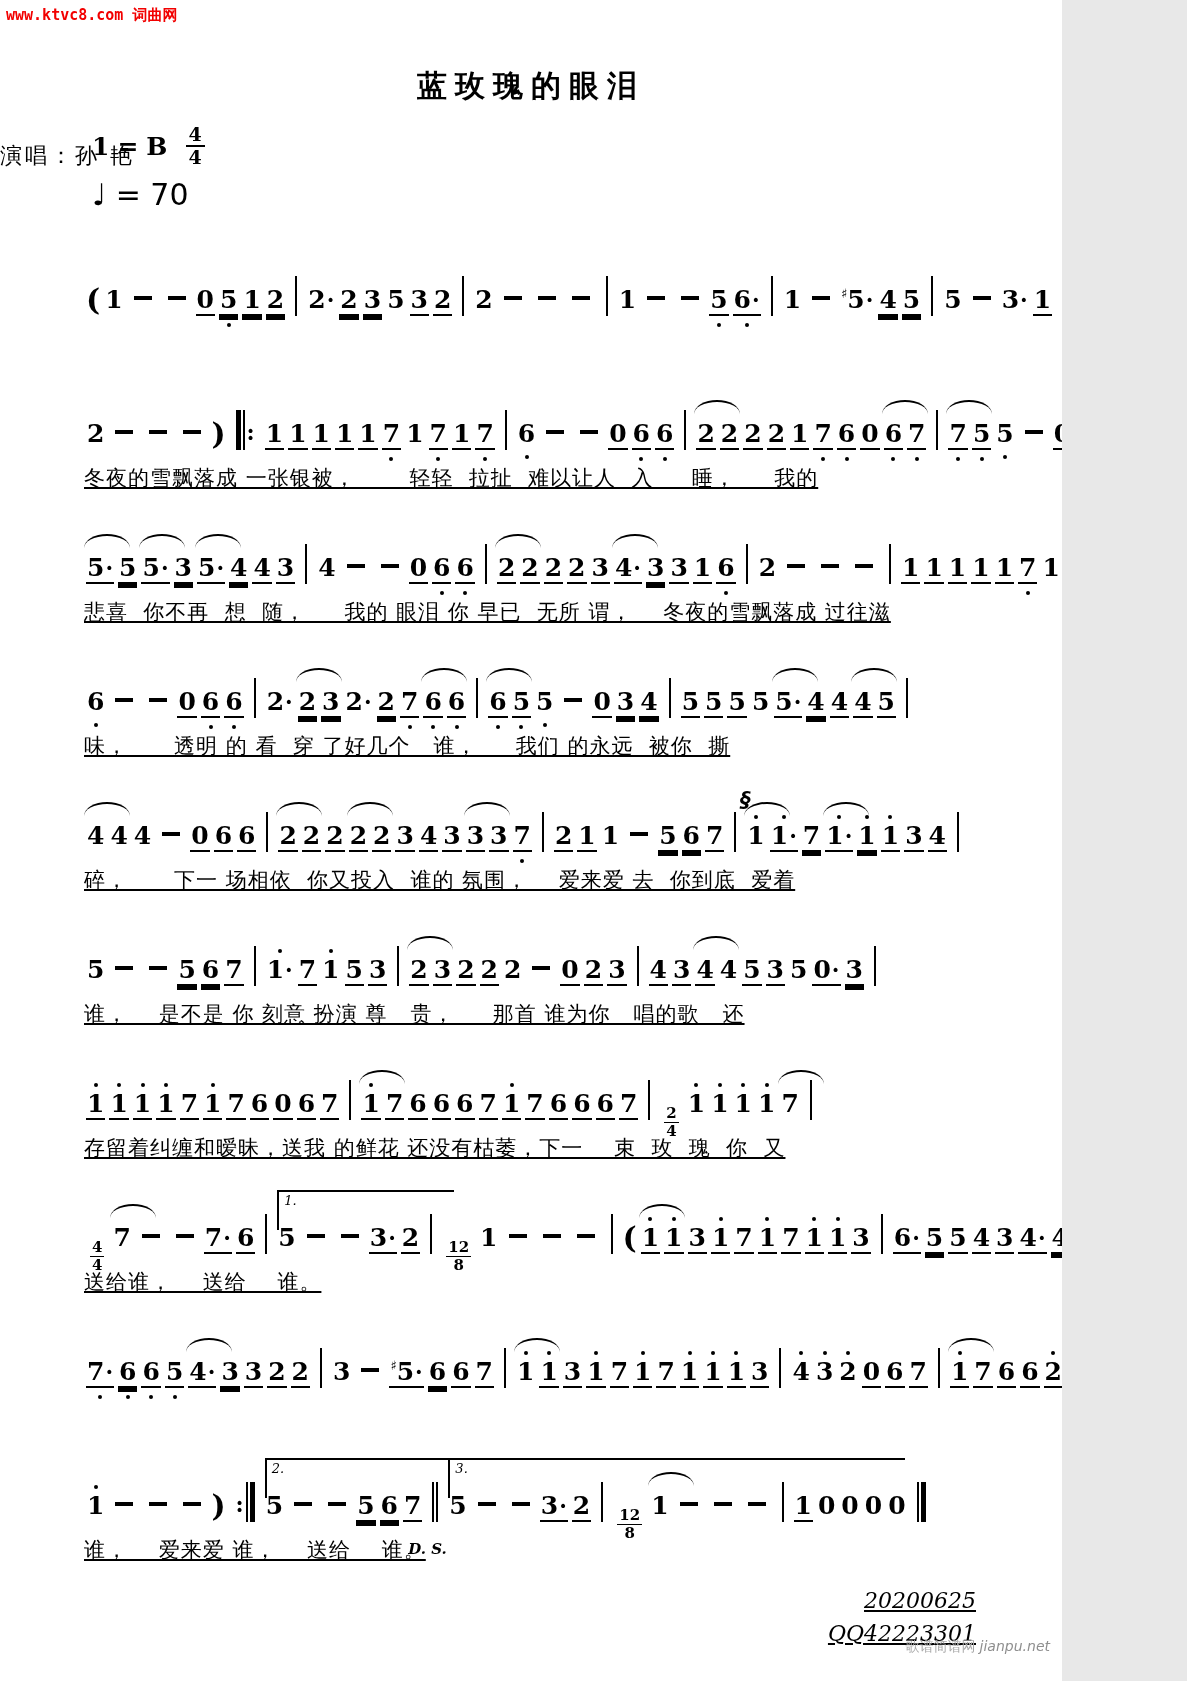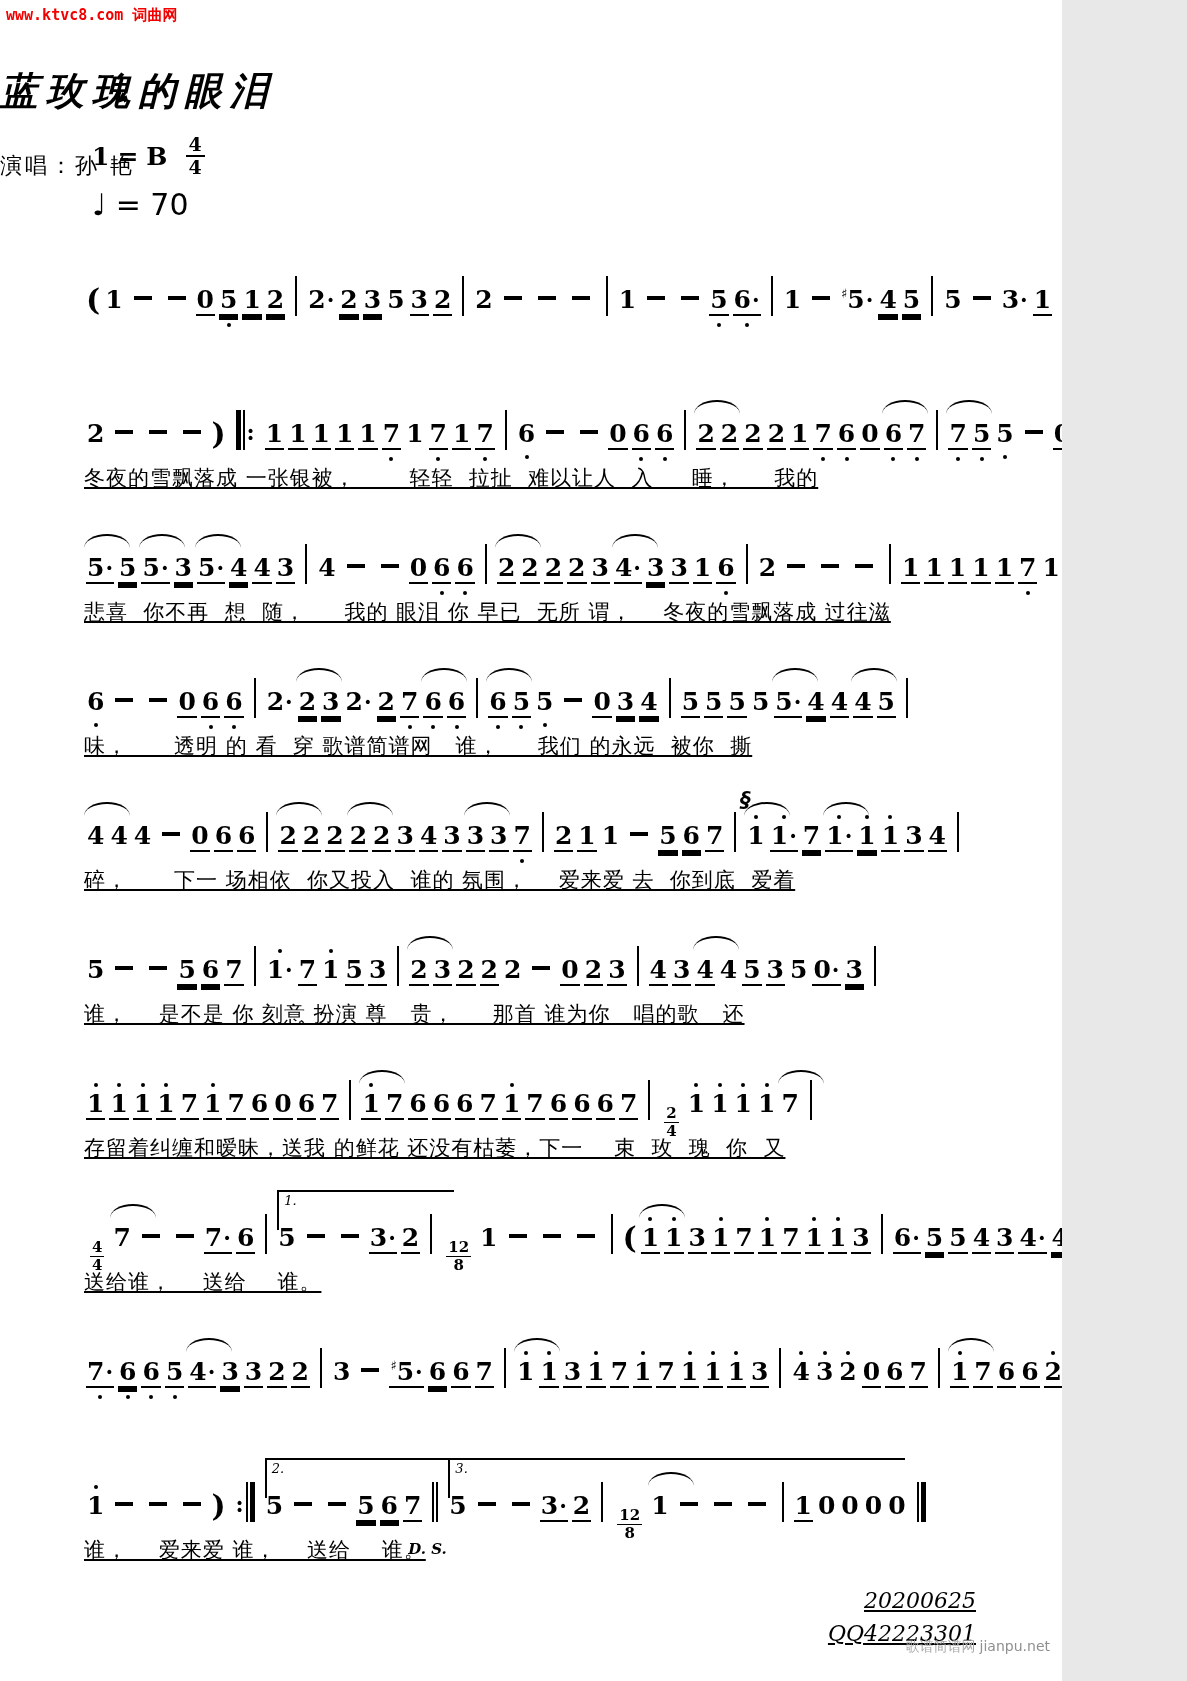--- a/index.html
+++ b/index.html
@@ -1,21 +1,21 @@
 <!DOCTYPE html>
 <html><head>
 <meta charset="utf-8">
 <style>
   html,body{margin:0;padding:0;background:#e8e8e8;}
   .page{position:relative;width:1062px;height:1681px;background:#ffffff;overflow:hidden;
         font-family:"DejaVu Serif",serif;color:#000;}
   .watermark{position:absolute;top:6px;left:6px;font-size:15px;font-weight:bold;
              font-family:"DejaVu Sans Mono",monospace;color:#f20000;}
   .header{position:relative;height:160px;margin-top:66px;}
-  .title{font-size:38px;font-weight:bold;letter-spacing:8px;font-style:italic;}
+  .title{text-align:center;font-size:30px;font-weight:bold;letter-spacing:8px;}
   .subrow{position:relative;height:110px;}
   .singer{position:absolute;left:0;right:0;top:34px;text-align:left;font-size:22px;letter-spacing:3px;}
   .credits{position:absolute;right:108px;top:2px;font-size:20px;line-height:1.9;letter-spacing:1px;}
   .keyblock{position:absolute;left:92px;top:18px;}
   .keyline1{font-size:25px;font-weight:bold;display:flex;align-items:center;gap:8px;}
   .keyline2{font-size:30px;margin-top:10px;}
   .tempo-note{font-family:"DejaVu Sans",sans-serif;}
   .frac{display:inline-flex;flex-direction:column;align-items:center;line-height:1;font-size:19px;margin-left:10px;}
   .frac .top{border-bottom:2px solid #000;padding:0 3px 1px;}
   .frac .bot{padding-top:1px;}
@@ -51,21 +51,21 @@
   .tr-inner{position:absolute;left:0;bottom:34px;font-size:13px;letter-spacing:-2px;font-weight:bold;}
   .segno-inner{position:absolute;left:-4px;bottom:32px;font-size:21px;font-style:italic;font-weight:bold;
                font-family:"DejaVu Sans",sans-serif;}
   .ds-inner{position:absolute;left:-16px;top:26px;font-size:15px;font-style:italic;font-weight:bold;}
   .volta-inner{position:absolute;left:2px;bottom:16px;border-top:2px solid #000;border-left:2px solid #000;
                font-size:13px;font-style:italic;font-weight:normal;padding:1px 0 22px 5px;}
   .v1{width:170px;} .v2{width:360px;} .v3{width:450px;}
 
   .footer-meta{text-align:right;margin-right:86px;font-style:italic;font-size:22px;line-height:1.5;margin-top:10px;text-decoration:underline;}
   .site{position:absolute;right:12px;top:1638px;font-size:14px;color:#a9a9a9;font-family:"DejaVu Sans",sans-serif;}
-  .site .domain{color:#8f8f8f;margin-left:4px;}
+  .site .domain{color:#8f8f8f;margin-left:4px;font-style:italic;}
 </style>
 </head>
 <body>
 
 <div class="page">
   <div class="watermark">www.ktvc8.com 词曲网</div>
 
   <div class="header">
     <div class="title">蓝玫瑰的眼泪</div>
     <div class="subrow">
@@ -93,21 +93,21 @@
       <div class="system">
         <div class="notes-row"><span class="note"><span class="nd">2</span></span><span class="dash"></span><span class="dash"></span><span class="dash"></span><span class="paren">)</span><span class="barwrap"><span class="bar thick"></span><span class="bar thin"></span><span class="rdots">:</span></span><span class="note u1"><span class="nd">1</span></span><span class="note u1"><span class="nd">1</span></span><span class="note u1"><span class="nd">1</span></span><span class="note u1"><span class="nd">1</span></span><span class="note u1"><span class="nd">1</span></span><span class="note ob u1"><span class="nd">7</span></span><span class="note"><span class="nd">1</span></span><span class="note ob u1"><span class="nd">7</span></span><span class="note u1"><span class="nd">1</span></span><span class="note ob u1"><span class="nd">7</span></span><span class="barwrap"><span class="bar thin"></span></span><span class="note ob"><span class="nd">6</span></span><span class="dash"></span><span class="dash"></span><span class="note u1"><span class="nd">0</span></span><span class="note ob u1"><span class="nd">6</span></span><span class="note ob u1"><span class="nd">6</span></span><span class="barwrap"><span class="bar thin"></span></span><span class="ov"><span class="arc-inner"></span></span><span class="note u1"><span class="nd">2</span></span><span class="note u1"><span class="nd">2</span></span><span class="note u1"><span class="nd">2</span></span><span class="note u1"><span class="nd">2</span></span><span class="note u1"><span class="nd">1</span></span><span class="note ob u1"><span class="nd">7</span></span><span class="note ob u1"><span class="nd">6</span></span><span class="note u1"><span class="nd">0</span></span><span class="ov"><span class="arc-inner"></span></span><span class="note ob u1"><span class="nd">6</span></span><span class="note ob u1"><span class="nd">7</span></span><span class="barwrap"><span class="bar thin"></span></span><span class="ov"><span class="arc-inner"></span></span><span class="note ob u1"><span class="nd">7</span></span><span class="note ob u1"><span class="nd">5</span></span><span class="note ob"><span class="nd">5</span></span><span class="dash"></span><span class="note u1"><span class="nd">0</span></span><span class="note u2"><span class="nd">3</span></span><span class="note u2"><span class="nd">4</span></span><span class="barwrap"><span class="bar thin"></span></span></div>
         <div class="lyrics-row">冬夜的雪飘落成 一张银被，       轻轻  拉扯  难以让人  入     睡，     我的</div>
       </div>
       <div class="system">
         <div class="notes-row"><span class="ov"><span class="arc-inner"></span></span><span class="note u1"><span class="nd">5</span><span class="aug">·</span></span><span class="note u2"><span class="nd">5</span></span><span class="ov"><span class="arc-inner"></span></span><span class="note u1"><span class="nd">5</span><span class="aug">·</span></span><span class="note u2"><span class="nd">3</span></span><span class="ov"><span class="arc-inner"></span></span><span class="note u1"><span class="nd">5</span><span class="aug">·</span></span><span class="note u2"><span class="nd">4</span></span><span class="note u1"><span class="nd">4</span></span><span class="note u1"><span class="nd">3</span></span><span class="barwrap"><span class="bar thin"></span></span><span class="note"><span class="nd">4</span></span><span class="dash"></span><span class="dash"></span><span class="note u1"><span class="nd">0</span></span><span class="note ob u1"><span class="nd">6</span></span><span class="note ob u1"><span class="nd">6</span></span><span class="barwrap"><span class="bar thin"></span></span><span class="ov"><span class="arc-inner"></span></span><span class="note u1"><span class="nd">2</span></span><span class="note u1"><span class="nd">2</span></span><span class="note u1"><span class="nd">2</span></span><span class="note u1"><span class="nd">2</span></span><span class="note u1"><span class="nd">3</span></span><span class="ov"><span class="arc-inner"></span></span><span class="note u1"><span class="nd">4</span><span class="aug">·</span></span><span class="note u2"><span class="nd">3</span></span><span class="note u1"><span class="nd">3</span></span><span class="note u1"><span class="nd">1</span></span><span class="note ob u1"><span class="nd">6</span></span><span class="barwrap"><span class="bar thin"></span></span><span class="note"><span class="nd">2</span></span><span class="dash"></span><span class="dash"></span><span class="dash"></span><span class="barwrap"><span class="bar thin"></span></span><span class="note u1"><span class="nd">1</span></span><span class="note u1"><span class="nd">1</span></span><span class="note u1"><span class="nd">1</span></span><span class="note u1"><span class="nd">1</span></span><span class="note u1"><span class="nd">1</span></span><span class="note ob u1"><span class="nd">7</span></span><span class="note"><span class="nd">1</span></span><span class="note ob u1"><span class="nd">7</span></span><span class="note u1"><span class="nd">1</span></span><span class="note ob u1"><span class="nd">7</span></span><span class="barwrap"><span class="bar thin"></span></span></div>
         <div class="lyrics-row">悲喜  你不再  想  随，     我的 眼泪 你 早已  无所 谓，    冬夜的雪飘落成 过往滋</div>
       </div>
       <div class="system">
         <div class="notes-row"><span class="note ob"><span class="nd">6</span></span><span class="dash"></span><span class="dash"></span><span class="note u1"><span class="nd">0</span></span><span class="note ob u1"><span class="nd">6</span></span><span class="note ob u1"><span class="nd">6</span></span><span class="barwrap"><span class="bar thin"></span></span><span class="note"><span class="nd">2</span><span class="aug">·</span></span><span class="ov"><span class="arc-inner"></span></span><span class="note u2"><span class="nd">2</span></span><span class="note u2"><span class="nd">3</span></span><span class="note"><span class="nd">2</span><span class="aug">·</span></span><span class="note u2"><span class="nd">2</span></span><span class="note ob u1"><span class="nd">7</span></span><span class="ov"><span class="arc-inner"></span></span><span class="note ob u1"><span class="nd">6</span></span><span class="note ob u1"><span class="nd">6</span></span><span class="barwrap"><span class="bar thin"></span></span><span class="ov"><span class="arc-inner"></span></span><span class="note ob u1"><span class="nd">6</span></span><span class="note ob u1"><span class="nd">5</span></span><span class="note ob"><span class="nd">5</span></span><span class="dash"></span><span class="note u1"><span class="nd">0</span></span><span class="note u2"><span class="nd">3</span></span><span class="note u2"><span class="nd">4</span></span><span class="barwrap"><span class="bar thin"></span></span><span class="note u1"><span class="nd">5</span></span><span class="note u1"><span class="nd">5</span></span><span class="note u1"><span class="nd">5</span></span><span class="note"><span class="nd">5</span></span><span class="ov"><span class="arc-inner"></span></span><span class="note u1"><span class="nd">5</span><span class="aug">·</span></span><span class="note u2"><span class="nd">4</span></span><span class="note u1"><span class="nd">4</span></span><span class="ov"><span class="arc-inner"></span></span><span class="note u1"><span class="nd">4</span></span><span class="note u1"><span class="nd">5</span></span><span class="barwrap"><span class="bar thin"></span></span></div>
-        <div class="lyrics-row">味，      透明 的 看  穿 歌谱简谱网   谁，     我们 的永远  被你  撕</div>
+        <div class="lyrics-row">味，      透明 的 看  穿 了好几个   谁，     我们 的永远  被你  撕</div>
       </div>
       <div class="system">
         <div class="notes-row"><span class="ov"><span class="arc-inner"></span></span><span class="note"><span class="nd">4</span></span><span class="note"><span class="nd">4</span></span><span class="note"><span class="nd">4</span></span><span class="dash"></span><span class="note u1"><span class="nd">0</span></span><span class="note u1"><span class="nd">6</span></span><span class="note u1"><span class="nd">6</span></span><span class="barwrap"><span class="bar thin"></span></span><span class="ov"><span class="arc-inner"></span></span><span class="note u1"><span class="nd">2</span></span><span class="note u1"><span class="nd">2</span></span><span class="note u1"><span class="nd">2</span></span><span class="ov"><span class="arc-inner"></span></span><span class="note u1"><span class="nd">2</span></span><span class="note u1"><span class="nd">2</span></span><span class="note u1"><span class="nd">3</span></span><span class="note u1"><span class="nd">4</span></span><span class="note u1"><span class="nd">3</span></span><span class="ov"><span class="arc-inner"></span></span><span class="note u1"><span class="nd">3</span></span><span class="note u1"><span class="nd">3</span></span><span class="note ob u1"><span class="nd">7</span></span><span class="barwrap"><span class="bar thin"></span></span><span class="note u1"><span class="nd">2</span></span><span class="note u1"><span class="nd">1</span></span><span class="note"><span class="nd">1</span></span><span class="dash"></span><span class="note u2"><span class="nd">5</span></span><span class="note u2"><span class="nd">6</span></span><span class="note u1"><span class="nd">7</span></span><span class="barwrap"><span class="bar thin"></span></span><span class="ov"><span class="segno-inner">§</span></span><span class="ov"><span class="arc-inner"></span></span><span class="note oa"><span class="nd">1</span></span><span class="note oa u1"><span class="nd">1</span><span class="aug">·</span></span><span class="note u2"><span class="nd">7</span></span><span class="ov"><span class="arc-inner"></span></span><span class="note oa u1"><span class="nd">1</span><span class="aug">·</span></span><span class="note oa u2"><span class="nd">1</span></span><span class="note oa u1"><span class="nd">1</span></span><span class="note u1"><span class="nd">3</span></span><span class="note u1"><span class="nd">4</span></span><span class="barwrap"><span class="bar thin"></span></span></div>
         <div class="lyrics-row">碎，      下一 场相依  你又投入  谁的 氛围，    爱来爱 去  你到底  爱着</div>
       </div>
       <div class="system">
         <div class="notes-row"><span class="note"><span class="nd">5</span></span><span class="dash"></span><span class="dash"></span><span class="note u2"><span class="nd">5</span></span><span class="note u2"><span class="nd">6</span></span><span class="note u1"><span class="nd">7</span></span><span class="barwrap"><span class="bar thin"></span></span><span class="note oa"><span class="nd">1</span><span class="aug">·</span></span><span class="note u1"><span class="nd">7</span></span><span class="note oa"><span class="nd">1</span></span><span class="note u1"><span class="nd">5</span></span><span class="note u1"><span class="nd">3</span></span><span class="barwrap"><span class="bar thin"></span></span><span class="ov"><span class="arc-inner"></span></span><span class="note u1"><span class="nd">2</span></span><span class="note u1"><span class="nd">3</span></span><span class="note u1"><span class="nd">2</span></span><span class="note u1"><span class="nd">2</span></span><span class="note"><span class="nd">2</span></span><span class="dash"></span><span class="note u1"><span class="nd">0</span></span><span class="note u1"><span class="nd">2</span></span><span class="note u1"><span class="nd">3</span></span><span class="barwrap"><span class="bar thin"></span></span><span class="note u1"><span class="nd">4</span></span><span class="note u1"><span class="nd">3</span></span><span class="ov"><span class="arc-inner"></span></span><span class="note u1"><span class="nd">4</span></span><span class="note"><span class="nd">4</span></span><span class="note u1"><span class="nd">5</span></span><span class="note u1"><span class="nd">3</span></span><span class="note"><span class="nd">5</span></span><span class="note u1"><span class="nd">0</span><span class="aug">·</span></span><span class="note u2"><span class="nd">3</span></span><span class="barwrap"><span class="bar thin"></span></span></div>
         <div class="lyrics-row">谁，    是不是 你 刻意 扮演 尊   贵，     那首 谁为你   唱的歌   还</div>
       </div>
       <div class="system">

